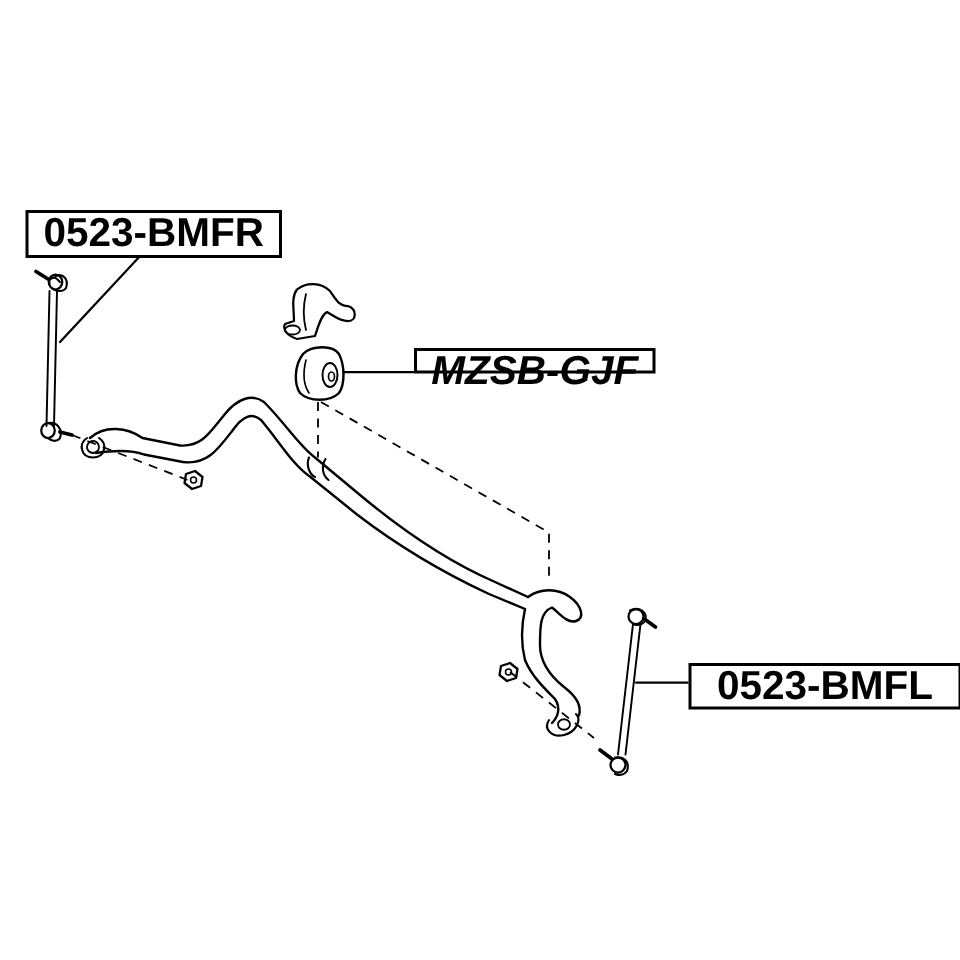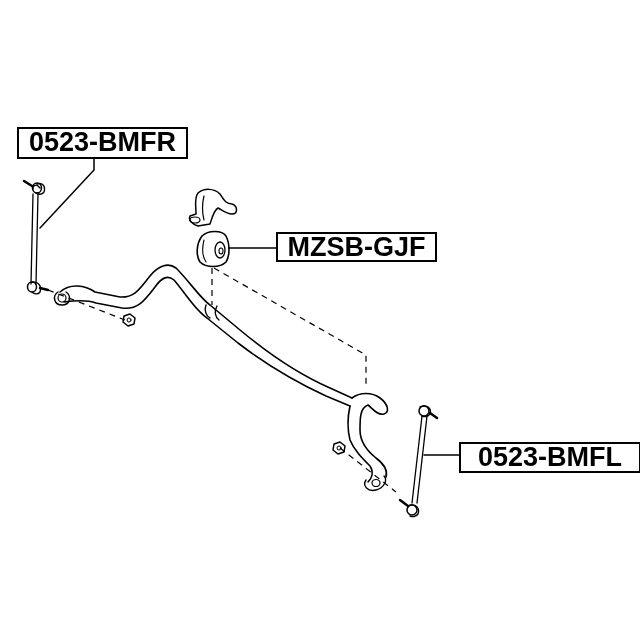--- a/index.html
+++ b/index.html
@@ -12,22 +12,22 @@
     background: #fff;
     color: #000;
     font-family: "Liberation Sans", sans-serif;
     font-weight: bold;
     font-size: 27px;
     line-height: 26px;
     text-align: center;
     letter-spacing: 0px;
     white-space: nowrap;
   }
-  #label-bmfr { left: 17px; top: 127px; width: 171px; height: 32px; }
-  #label-gjf  { left: 276px; top: 232px; width: 161px; height: 30px; }
+  #label-bmfr { left: 17px; top: 140px; width: 171px; height: 32px; }
+  #label-gjf  { left: 276px; top: 232px; width: 161px; height: 17px; font-style: italic; }
   #label-bmfl { left: 459px; top: 442px; width: 182px; height: 31px; }
   .ink { stroke: #000; fill: none; stroke-linecap: round; stroke-linejoin: round; }
   .dash { stroke: #000; fill: none; stroke-dasharray: 6 5; stroke-width: 1.2; }
 </style>
 </head>
 <body>
 
 <div id="diagram">
   <svg width="640" height="640" viewBox="0 0 640 640">
 

